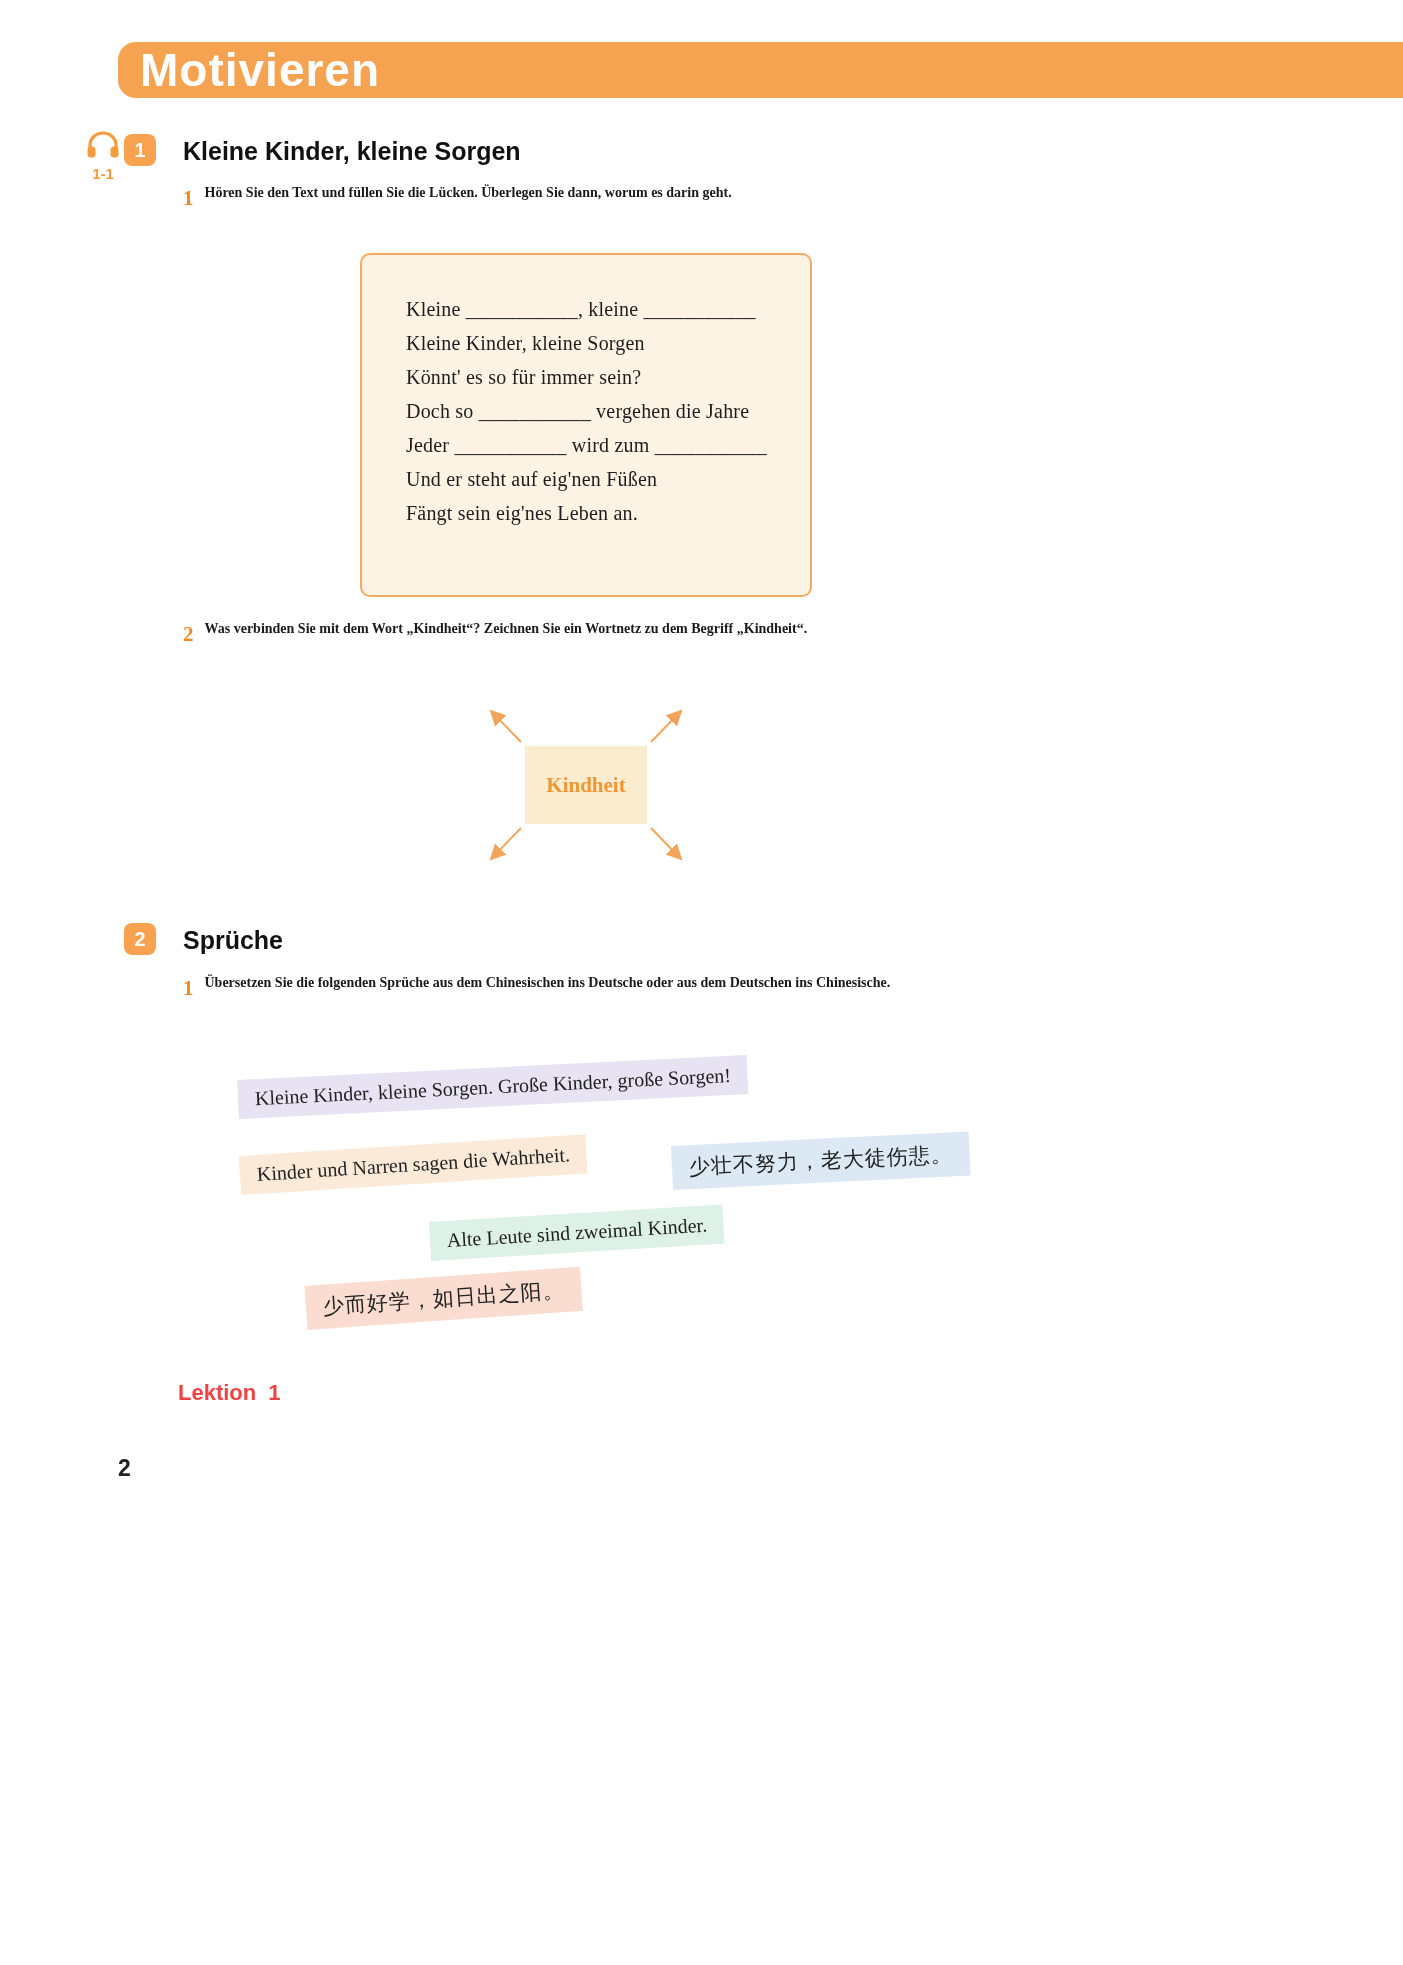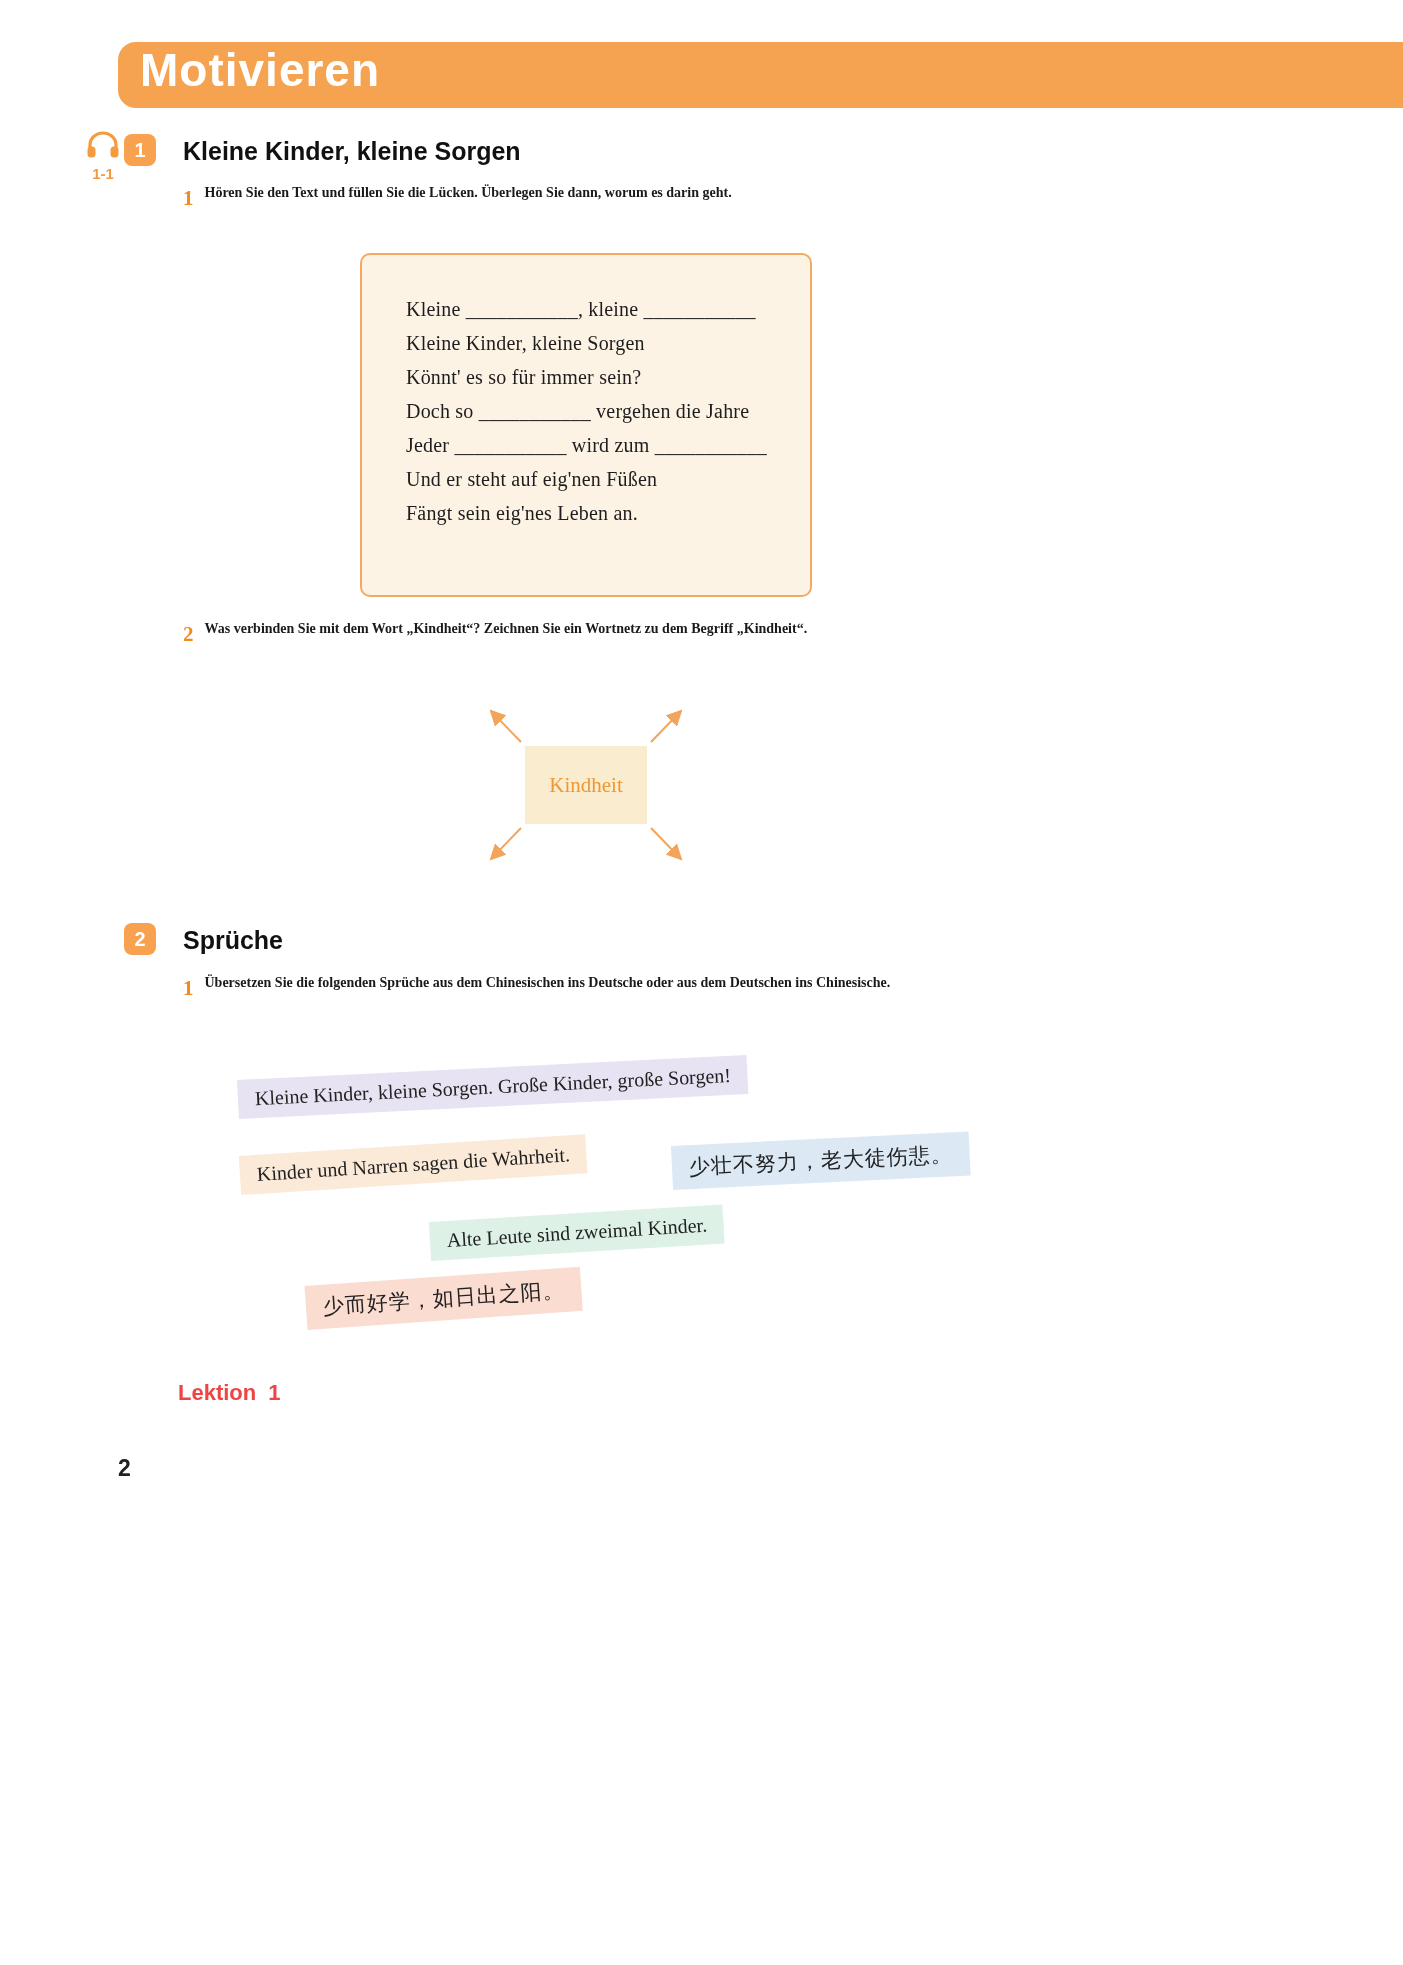--- a/index.html
+++ b/index.html
@@ -8,21 +8,21 @@
     position:relative;
     width:1403px;
     height:1965px;
     background:#ffffff;
     overflow:hidden;
     font-family:"Liberation Serif", serif;
   }
 
   
   .header-bar {
-    position:absolute; left:118px; top:42px; right:0; height:66px;
+    position:absolute; left:118px; top:42px; right:0; height:56px;
     background:#f6a351;
     border-radius:18px 0 0 18px;
   }
   .header-title {
     position:absolute; left:22px; top:-4px;
     font-family:"Liberation Sans", sans-serif;
     font-weight:bold; font-size:46px; color:#ffffff;
     line-height:64px; letter-spacing:1px;
   }
 
@@ -78,21 +78,21 @@
 
   
   .wordnet { position:absolute; left:455px; top:698px; width:265px; height:180px; }
   .wordnet svg { position:absolute; left:0; top:0; }
   .wordnet-box {
     position:absolute; left:70px; top:48px; width:122px; height:78px;
     background:#faeccf;
     display:flex; align-items:center; justify-content:center;
   }
   .wordnet-label {
-    font-weight:normal; font-size:21px; color:#ef9732;
+    font-weight:bold; font-size:21px; color:#ef9732;
   }
 
   
   .strip {
     position:absolute;
     padding:8px 17px;
     font-size:20px; color:#222222; white-space:nowrap;
     transform-origin:left center;
   }
   .strip-cjk { font-size:21px; letter-spacing:1px; }

